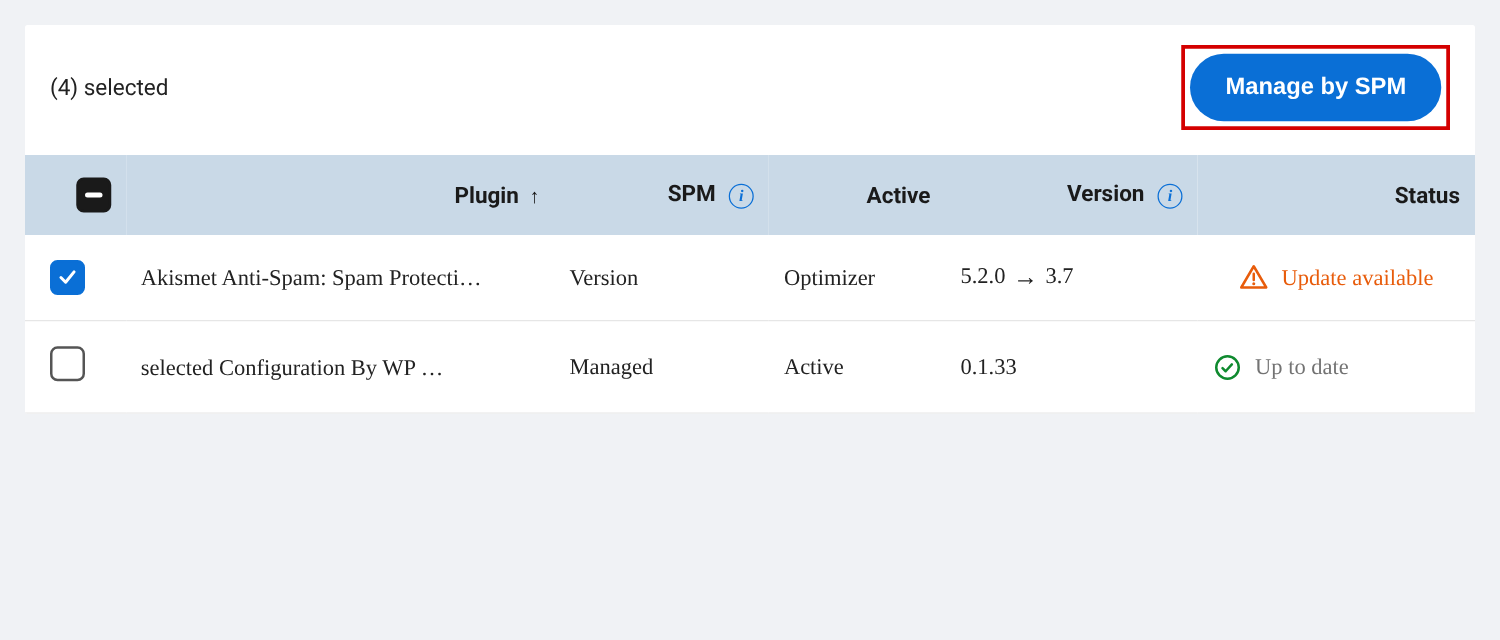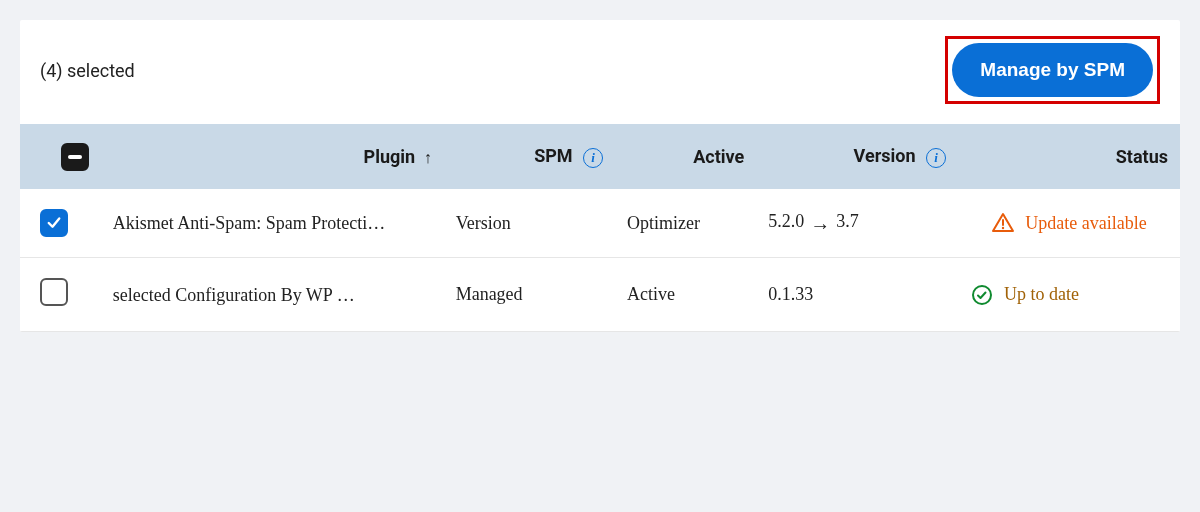--- a/index.html
+++ b/index.html
@@ -24,21 +24,21 @@
   .sort-arrow { margin-left: 4px; font-size: 16px; }
   .info-icon { display:inline-flex; width:20px; height:20px; border:1.8px solid #0a6fd6; border-radius:50%; color:#0a6fd6; font-size:13px; font-weight:700; align-items:center; justify-content:center; margin-left:6px; font-family: Georgia, serif; font-style: italic; cursor: pointer; vertical-align: middle; }
   .checkbox { display:inline-flex; width:28px; height:28px; border:2px solid #555; border-radius:6px; align-items:center; justify-content:center; cursor:pointer; background:#fff; }
   .checkbox.checked { background:#0a6fd6; border-color:#0a6fd6; }
   .checkbox.indeterminate { background:#1a1a1a; border-color:#1a1a1a; }
   .checkbox svg { width:18px; height:18px; }
   .indet-bar { width:14px; height:4px; background:#fff; border-radius:2px; }
   .ver-arrow { font-size:20px; font-weight:600; margin:0 6px; vertical-align:middle; }
   .status-cell { display:flex; align-items:center; gap:10px; }
   .status-update { color:#e85c0b;justify-content:center; }
-  .status-ok { color:#a16207; }
+  .status-ok { color:#737373; }
   .icon-svg { width:24px; height:24px; flex-shrink:0; }
 </style>
 </head>
 <body>
 
 <div class="panel">
 
   <div class="topbar">
     <div class="selcount">(4) selected</div>
     <div class="managebtn-wrap">

